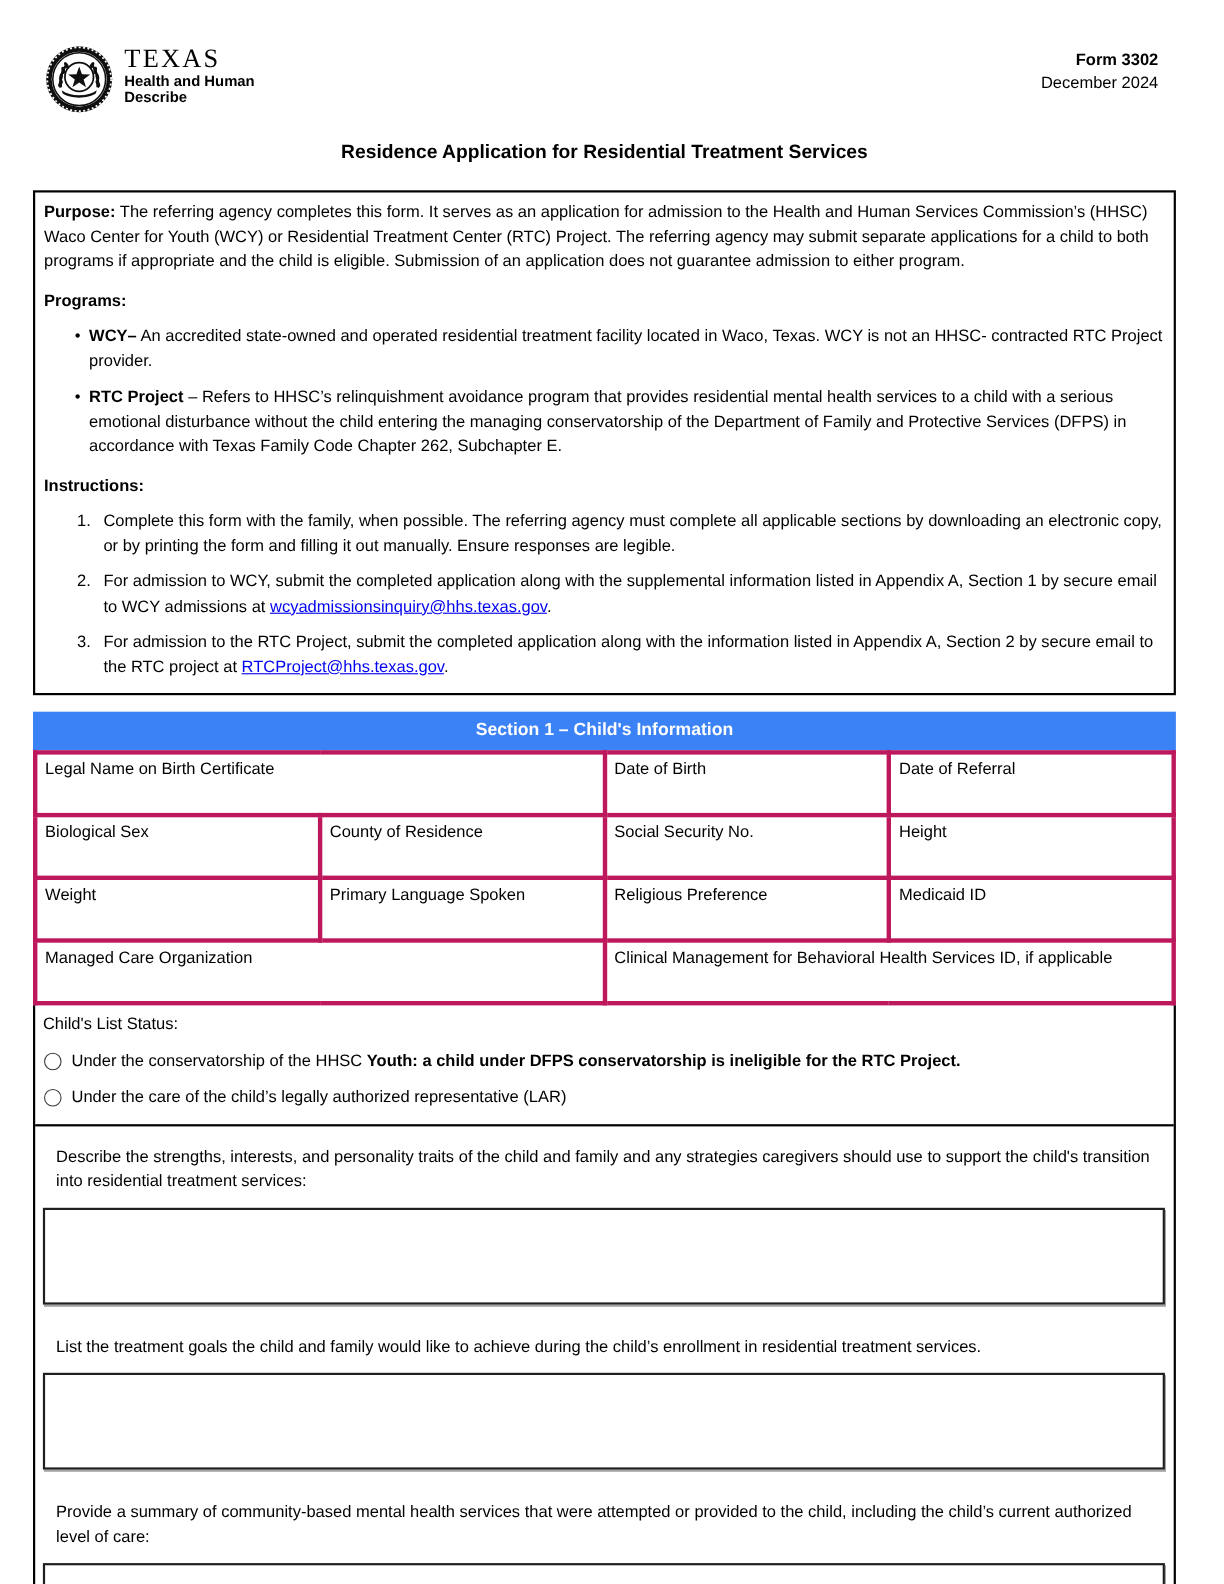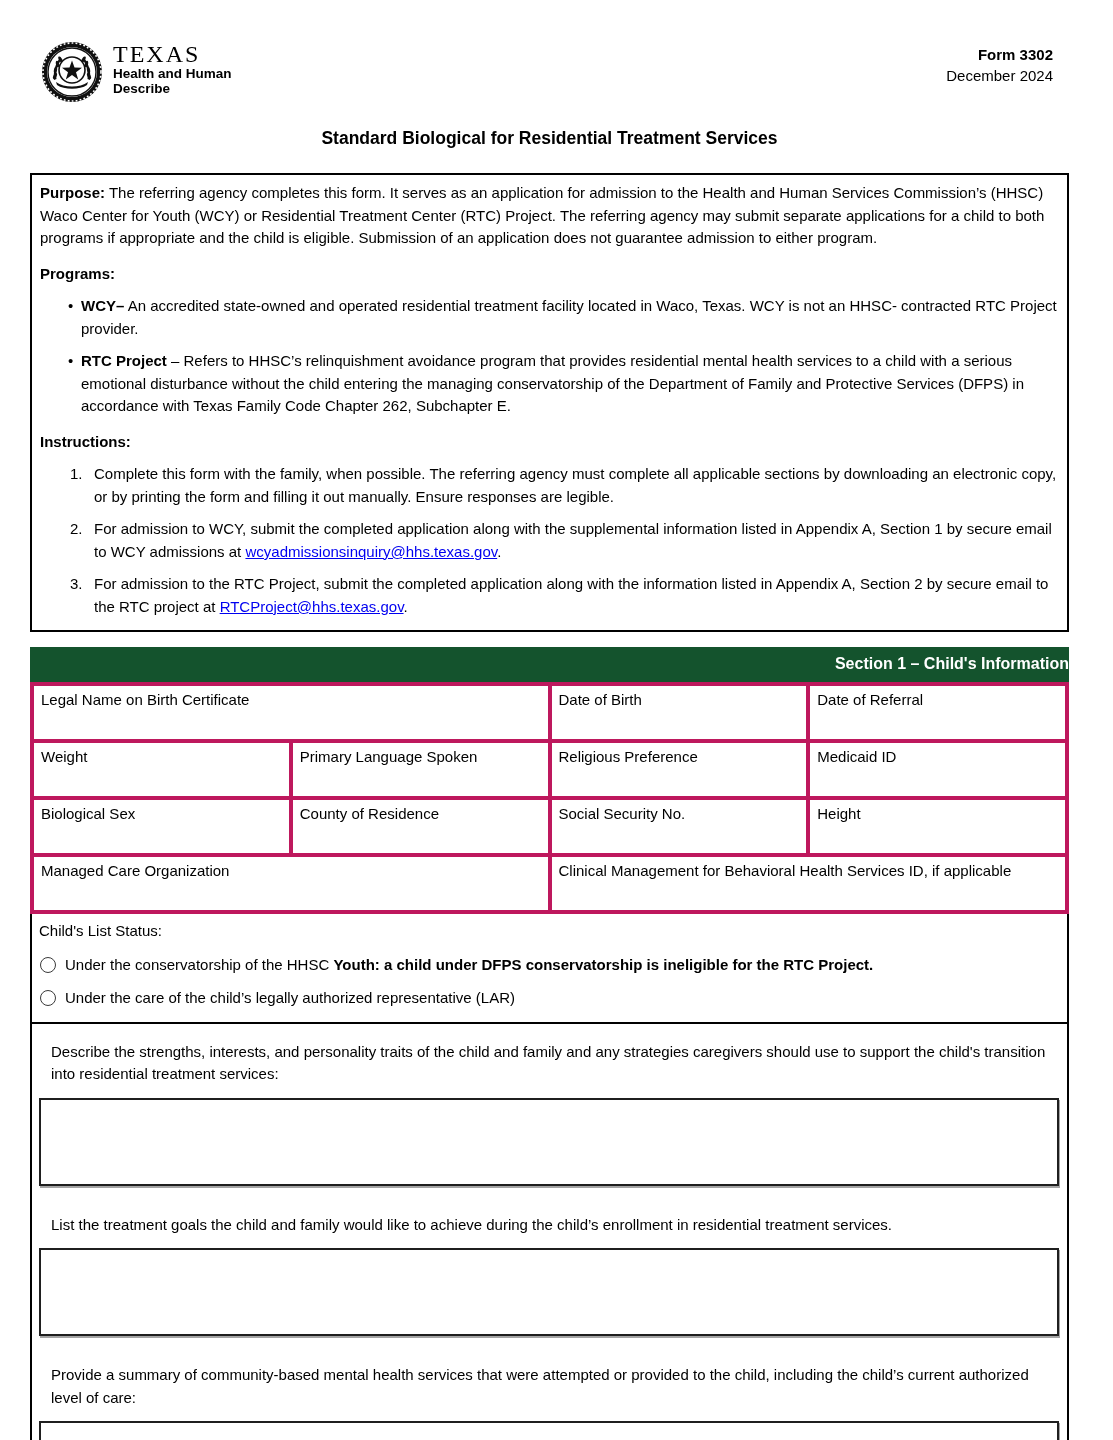--- a/index.html
+++ b/index.html
@@ -29,21 +29,21 @@
   .sub-heading{font-weight:bold;margin:13px 0 0 0;}
   .bullet-item{display:flex;margin:10px 0 0 28px;}
   .bullet-glyph{flex:0 0 13px;}
   .inst-item{display:flex;margin:10px 0 0 30px;}
   .inst-num{flex:0 0 24px;}
   .inst-body{flex:1;}
   a.email-link{color:#0000f0;text-decoration:underline;cursor:pointer;}
 
   
   .section1{margin-top:15px;}
-  .section-bar{background:#14532d;color:#fff;font-weight:bold;font-size:16px;text-align:right;padding:5px 0 6px 0;}
+  .section-bar{background:#3b82f6;color:#fff;font-weight:bold;font-size:16px;text-align:center;padding:5px 0 6px 0;}
   table.fields{width:100%;border-collapse:collapse;table-layout:fixed;}
   table.fields td{border:4px solid #be185d;height:47px;vertical-align:top;padding:3px 4px 3px 7px;font-size:15px;}
   .lower{border:2px solid #000;border-top:none;border-bottom-width:3px;}
   .legal-status{padding:6px 8px 12px 7px;border-bottom:2px solid #000;}
   .radio-row{display:flex;align-items:flex-start;margin-top:11px;}
   .radio{flex:0 0 16px;width:16px;height:16px;border:1.6px solid #3a3a3a;border-radius:50%;background:#fff;box-sizing:border-box;margin:3px 9px 0 1px;}
   .question{padding:5px 8px 11px 7px;}
   .q-label{margin:12px;}
   .write-box{border:2px solid #1f1f1f;background:#fff;height:84px;margin-top:4px;box-shadow:1px 2px 0 rgba(90,90,90,0.55);}
 </style>
@@ -82,21 +82,21 @@
         <div class="logo-sub">Health and Human</div>
         <div class="logo-sub">Describe</div>
       </div>
     </div>
     <div class="form-meta">
       <div class="form-no">Form 3302</div>
       <div>December 2024</div>
     </div>
   </div>
 
-  <div class="title">Standard Biological for Residential Treatment Services</div>
+  <div class="title">Residence Application for Residential Treatment Services</div>
 
   <div class="info-box">
     <p class="purpose"><span class="bold">Purpose:</span><span> The referring agency completes this form. It serves as an application for admission to the Health and Human Services Commission’s (HHSC) Waco Center for Youth (WCY) or Residential Treatment Center (RTC) Project. The referring agency may submit separate applications for a child to both programs if appropriate and the child is eligible. Submission of an application does not guarantee admission to either program.</span></p>
 
     <div class="sub-heading">Programs:</div>
 
     <div class="bullet-item">
       <span class="bullet-glyph">•</span>
       <span><span class="bold">WCY–</span><span> An accredited state-owned and operated residential treatment facility located in Waco, Texas. WCY is not an HHSC- contracted RTC Project provider.</span></span>
     </div>
@@ -125,30 +125,30 @@
     <div class="section-bar">Section 1 – Child's Information</div>
 
     <table class="fields">
       <tbody>
           <tr>
         <td colspan="2">Legal Name on Birth Certificate</td>
         <td>Date of Birth</td>
         <td>Date of Referral</td>
       </tr>
       <tr>
+        <td>Biological Sex</td>
+        <td>County of Residence</td>
+        <td>Social Security No.</td>
+        <td>Height</td>
+      </tr>
+      <tr>
         <td>Weight</td>
         <td>Primary Language Spoken</td>
         <td>Religious Preference</td>
         <td>Medicaid ID</td>
-      </tr>
-      <tr>
-        <td>Biological Sex</td>
-        <td>County of Residence</td>
-        <td>Social Security No.</td>
-        <td>Height</td>
       </tr>
       <tr>
         <td colspan="2">Managed Care Organization</td>
         <td colspan="2">Clinical Management for Behavioral Health Services ID, if applicable</td>
       </tr>
     </tbody>
       </table>
 
     <div class="lower">
       <div class="legal-status">

